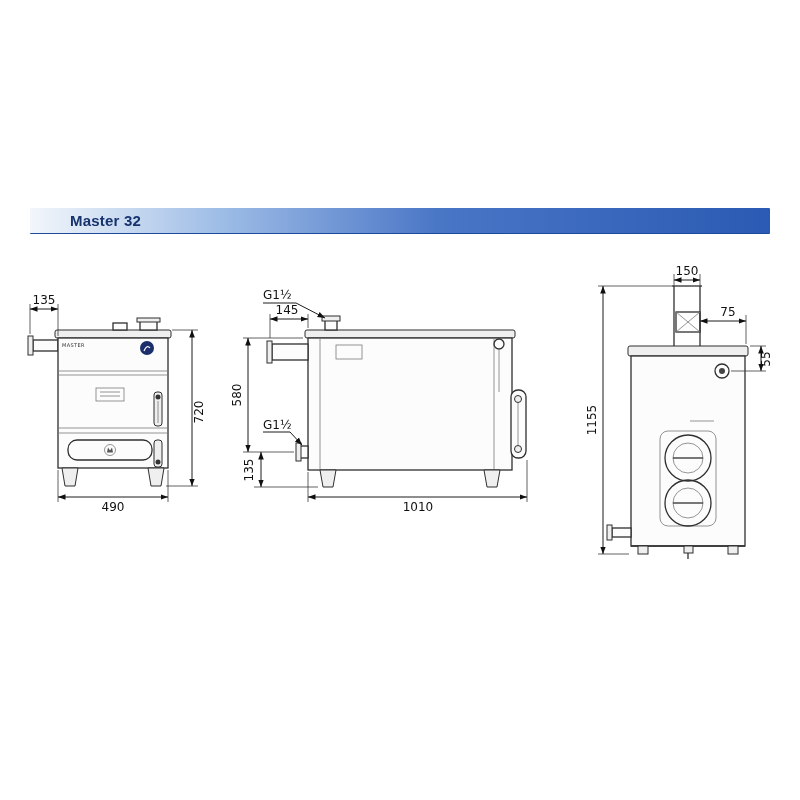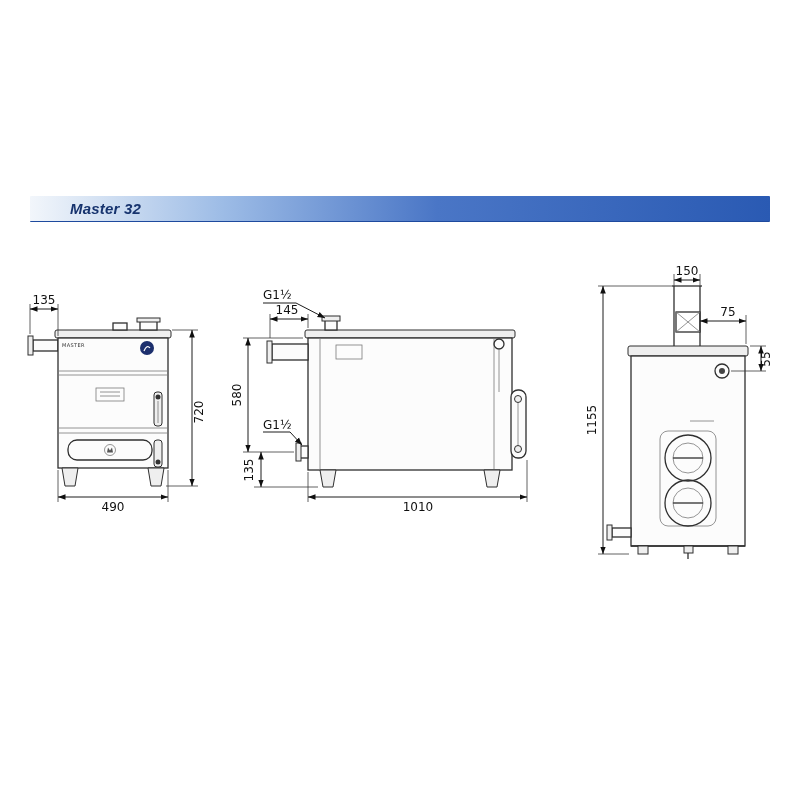--- a/index.html
+++ b/index.html
@@ -1,21 +1,21 @@
 <!DOCTYPE html>
 <html><head>
 <meta charset="utf-8">
 <style>
   html,body{margin:0;padding:0;background:#ffffff;}
   .page{position:relative;width:800px;height:800px;background:#ffffff;overflow:hidden;
         font-family:"Liberation Sans",sans-serif;}
-  .title-bar{position:absolute;left:30px;top:196px;width:740px;height:25px;
+  .title-bar{position:absolute;left:30px;top:208px;width:740px;height:25px;
     background:linear-gradient(90deg,#f2f6fb 0%,#dce7f5 7%,#9dbce6 26%,#4a76c6 55%,#2a5ab3 100%);
     border-bottom:1px solid #1e4a9e;border-radius:1px;
-    display:flex;align-items:center;font-style:italic;}
+    display:flex;align-items:center;}
   .title-bar span{font-size:15px;font-weight:bold;color:#16336e;padding-left:40px;letter-spacing:.2px;}
   svg{position:absolute;left:0;top:0;}
   .dim{stroke:#1c1c1c;stroke-width:1;fill:none;}
   .ext{stroke:#3a3a3a;stroke-width:.8;fill:none;}
   .out{stroke:#2f2f2f;stroke-width:1.3;fill:#fcfcfc;}
   .out2{stroke:#2f2f2f;stroke-width:1;fill:#efefef;}
   .ol{stroke:#2f2f2f;stroke-width:1.3;fill:none;}
   .thin{stroke:#7a7a7a;stroke-width:.8;fill:none;}
   .dt{font-family:"DejaVu Sans",sans-serif;font-size:12px;fill:#101010;}
   .tiny{font-family:"DejaVu Sans",sans-serif;font-size:5px;fill:#333;letter-spacing:.4px;}

